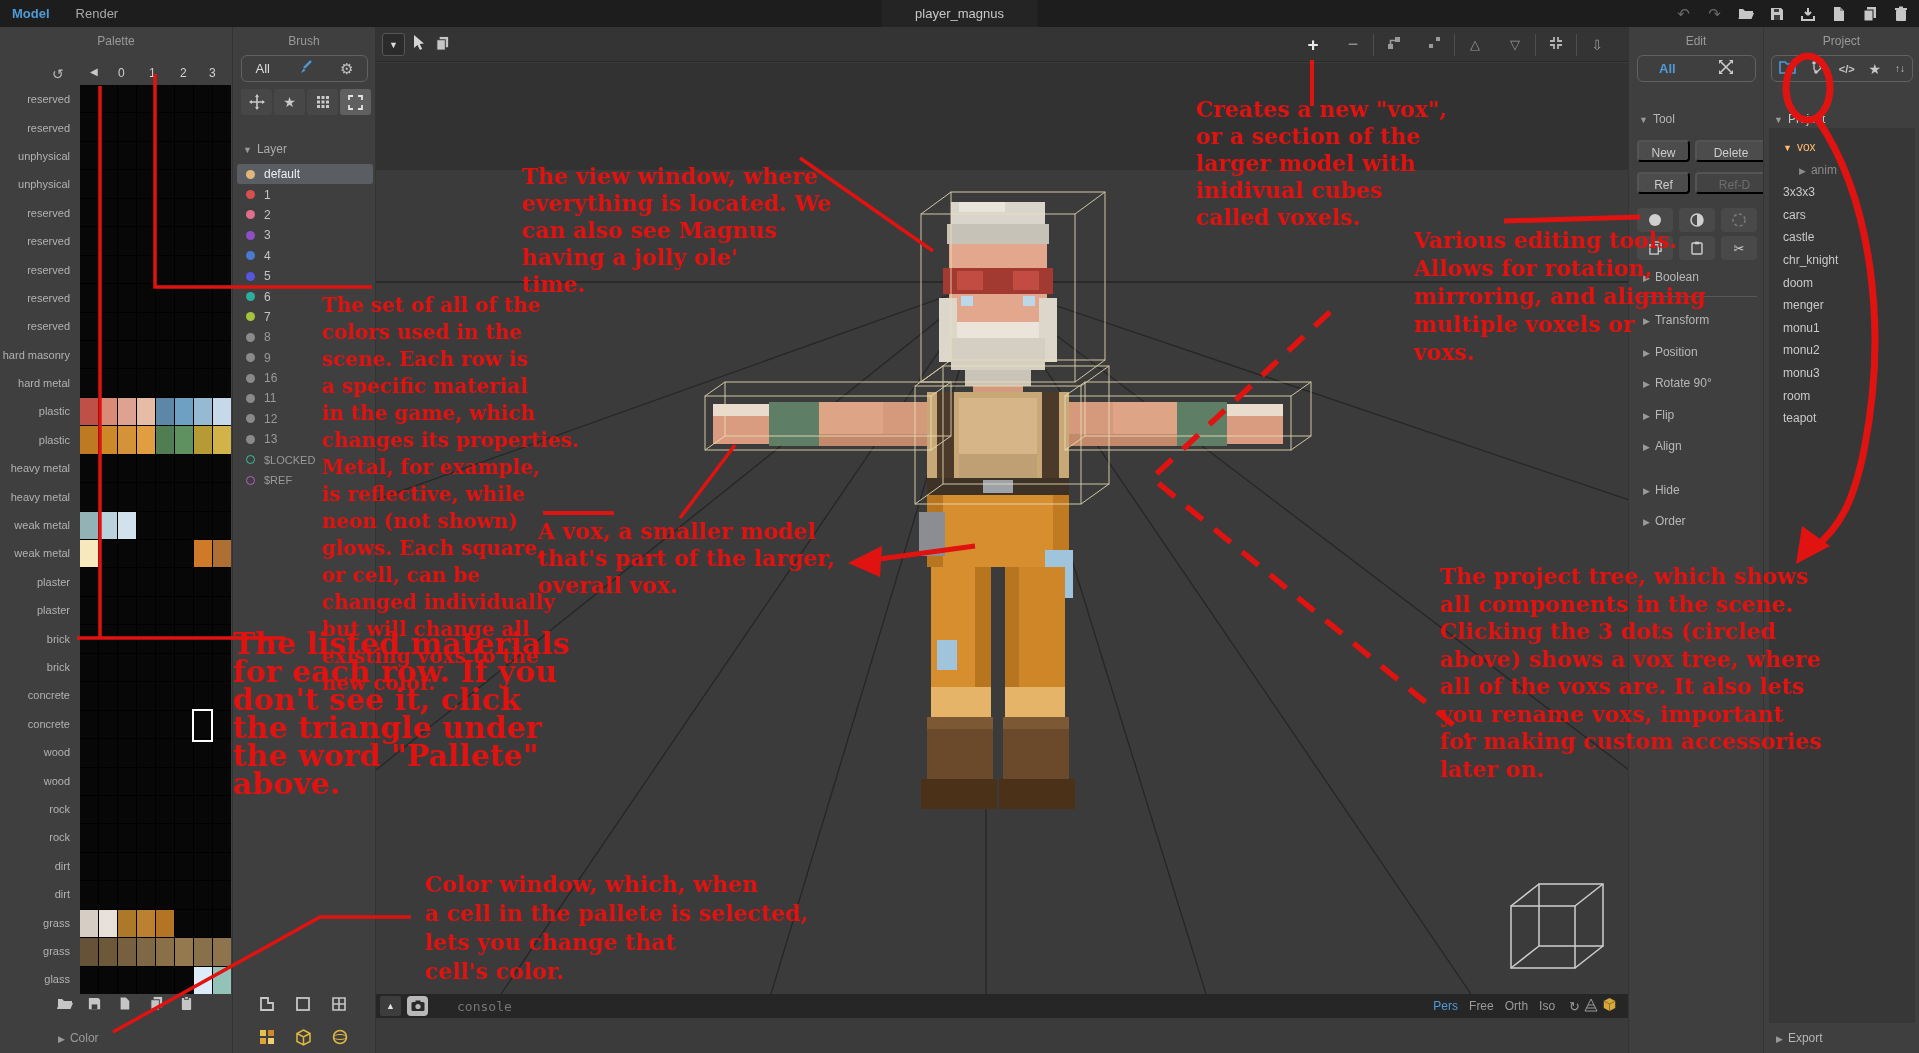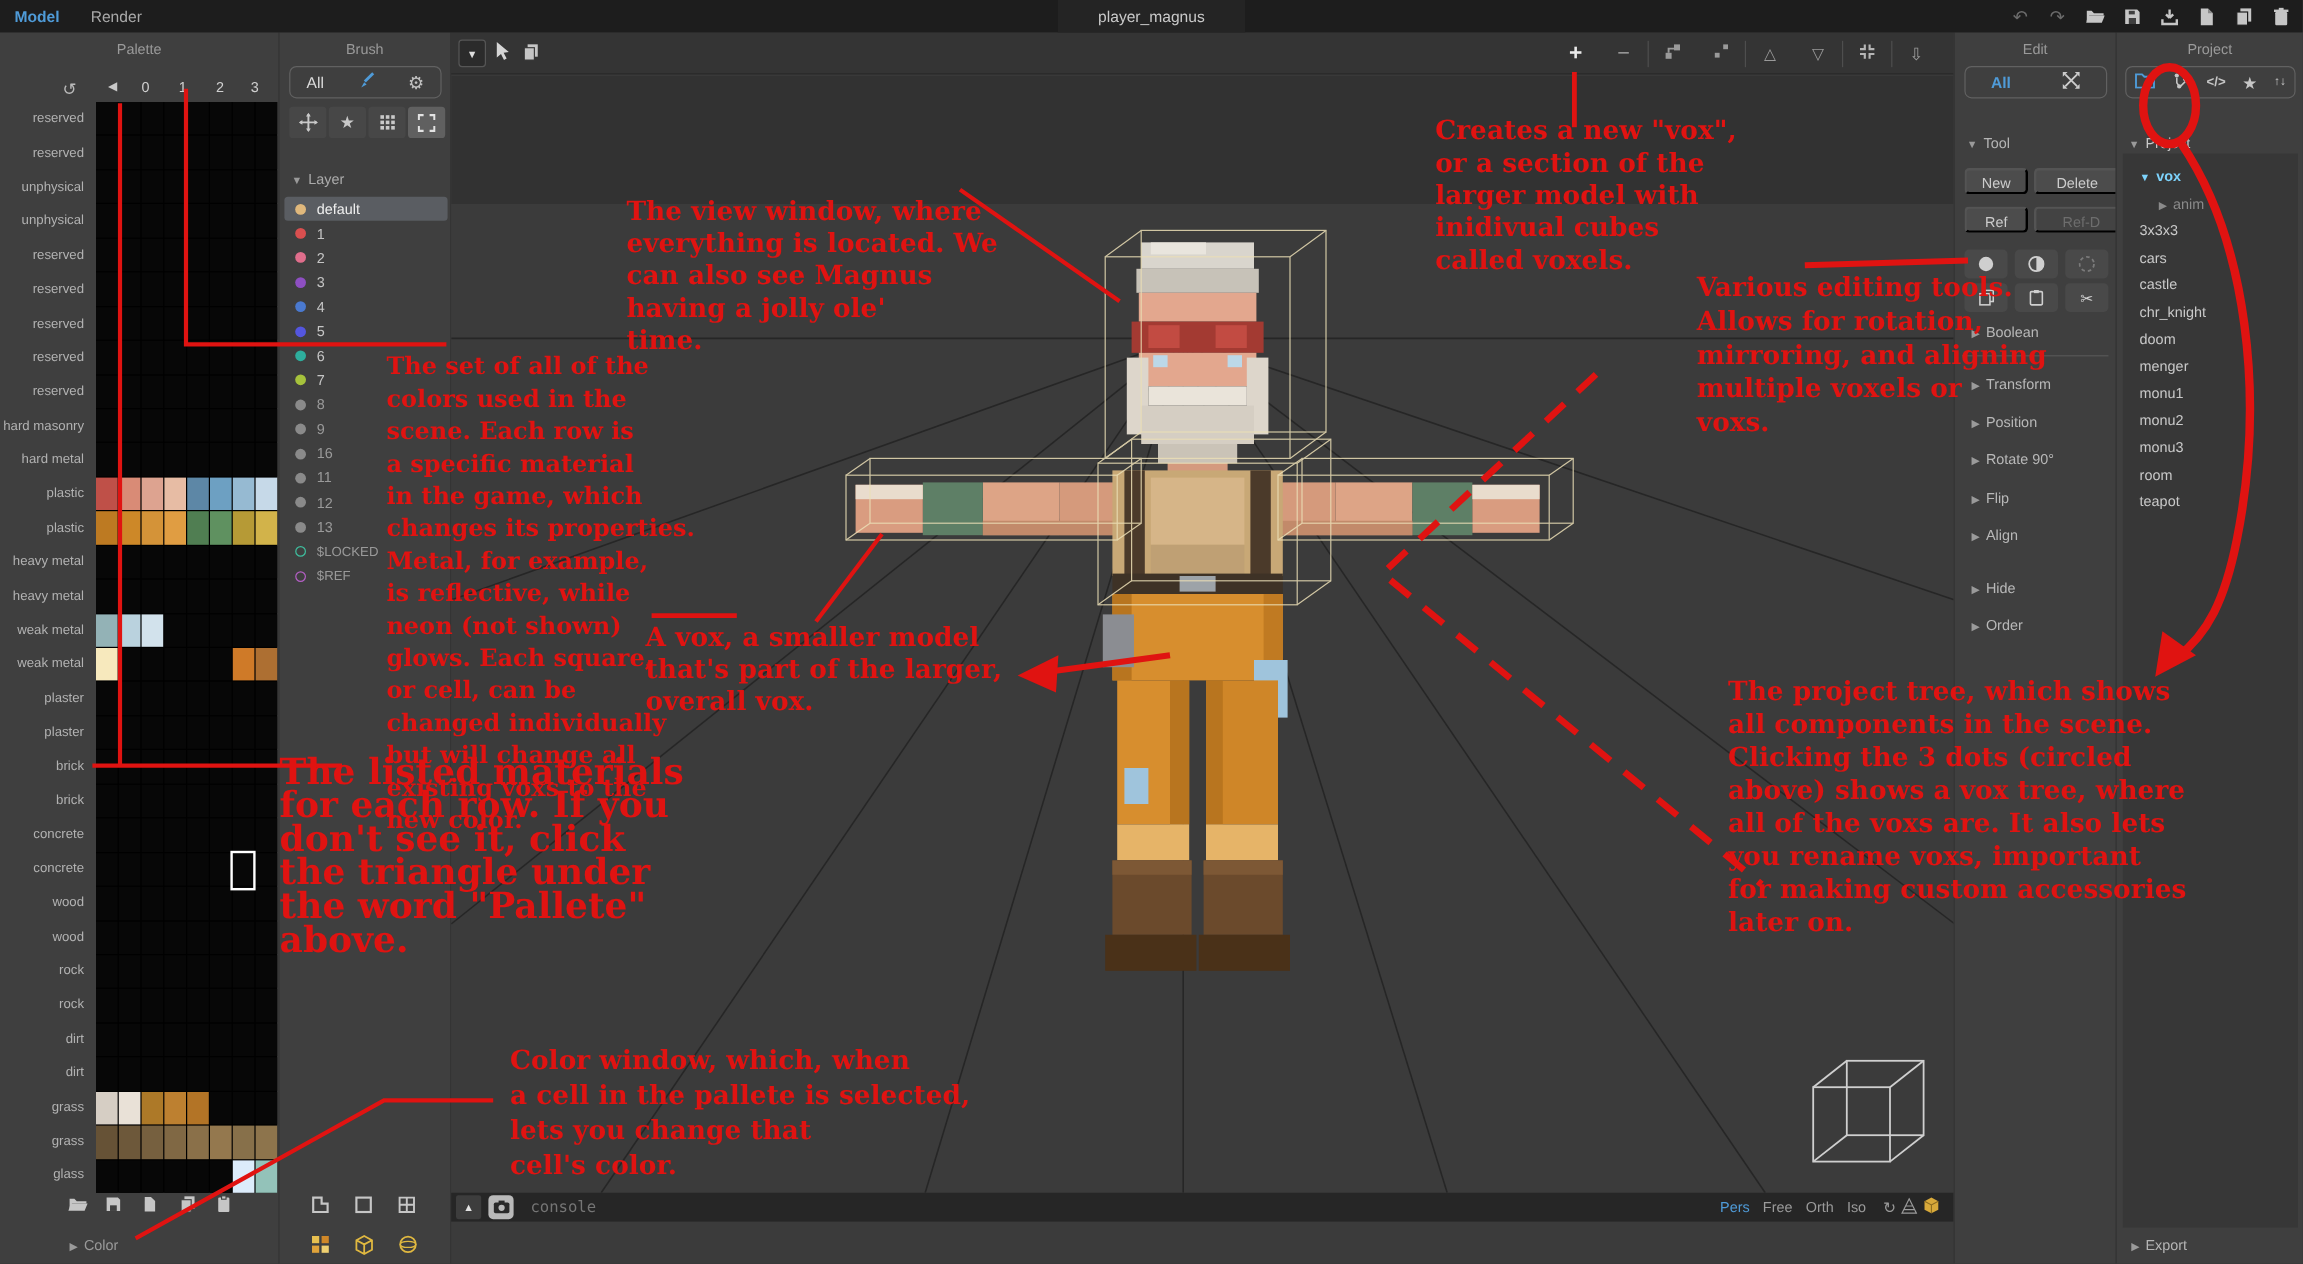--- a/index.html
+++ b/index.html
@@ -74,21 +74,21 @@
   .vpi { width:40px; text-align:center; color:#9a9a9a; font-size:15px; }
   .vpi.bright { color:#e9e9e9; font-size:19px; font-weight:bold; }
   .vpsep { width:1px; height:22px; background:#4e4e4e; }
   #vp-scene { position:absolute; top:36px; left:0; }
   #console-bar { position:absolute; top:967px; left:0; width:1253px; height:24px; background:#262626;
                  display:flex; align-items:center; }
   #console-up { width:21px; height:20px; background:#3d3d3d; margin-left:4px; border-radius:2px;
                 color:#e3e3e3; font-size:9px; display:flex; align-items:center; justify-content:center; }
   #console-cam { width:21px; height:20px; background:#b9b9b9; margin-left:6px; border-radius:4px;
                  display:flex; align-items:center; justify-content:center; }
-  #console-input { flex:1; height:20px; margin-left:14px; background:transparent; border:none; outline:none;
+  #console-input { flex:1; height:20px; margin-left:29px; background:transparent; border:none; outline:none;
                    color:#b9b9b9; font-family:"DejaVu Sans Mono", monospace; font-size:13px; }
   #view-modes { display:flex; gap:11px; align-items:center; margin-right:10px; }
   .vmode { color:#9a9a9a; font-size:12px; }
   .vmode.active { color:#4f9bd8; }
   .vm-ic { color:#9a9a9a; font-size:13px; margin-left:4px; }
   #vp-status { position:absolute; top:991px; left:0; width:1253px; height:35px; background:#353535;
                text-align:center; line-height:35px; color:#9a9a9a; font-size:12px; }
 
   
   #edit-panel { left:1628px; width:135px; border-left:1px solid #343434; }
@@ -105,21 +105,21 @@
   #edit-divider { position:absolute; left:6px; top:269px; width:122px; height:1px; background:#585858; }
 
   
   #project-panel { left:1763px; width:156px; border-left:1px solid #343434; }
   #proj-pill { top:28px; left:7px; width:142px; height:27px; }
   #proj-head { position:absolute; top:85px; left:10px; color:#c9c9c9; }
   #proj-list { position:absolute; top:101px; left:5px; width:146px; height:895px; background:#373737;
                padding-top:8px; }
   .proj-row { height:22.6px; line-height:22.6px; padding-left:14px; color:#c9c9c9; font-size:12px;
               white-space:nowrap; }
-  .proj-row.selected { color:#7dd3fc; font-weight:bold; }
+  .proj-row.selected { color:#fdba74; font-weight:normal; }
   .proj-row.child { padding-left:30px; color:#8a8a8a; }
   .proj-row .arr { font-size:9px; margin-right:5px; }
   #export-row { position:absolute; bottom:8px; left:12px; color:#b5b5b5; }
 
   
   #annot-lines { position:absolute; left:0; top:0; z-index:90; pointer-events:none; }
   .annot { position:absolute; z-index:91; pointer-events:none; color:#e01311;
            font-family:"DejaVu Serif", serif; font-weight:600; white-space:pre-line; }
   #an-view     { left:522px;  top:163px; font-size:22px; line-height:27px; }
   #an-create   { left:1196px; top:96px;  font-size:22px; line-height:27px; }

